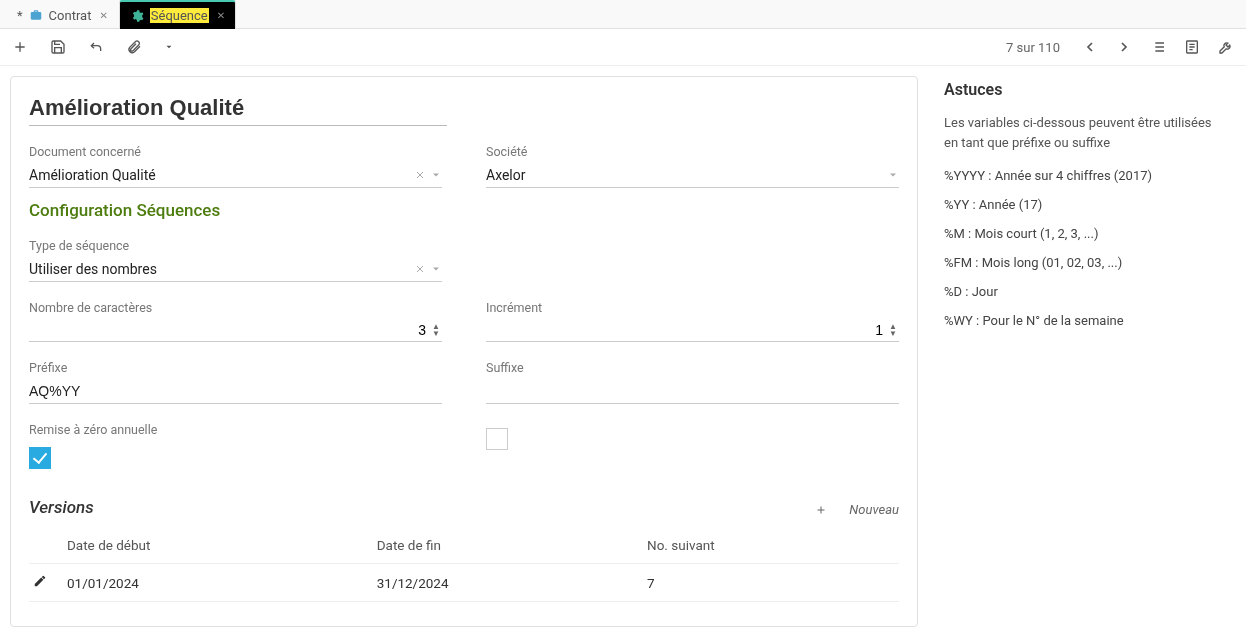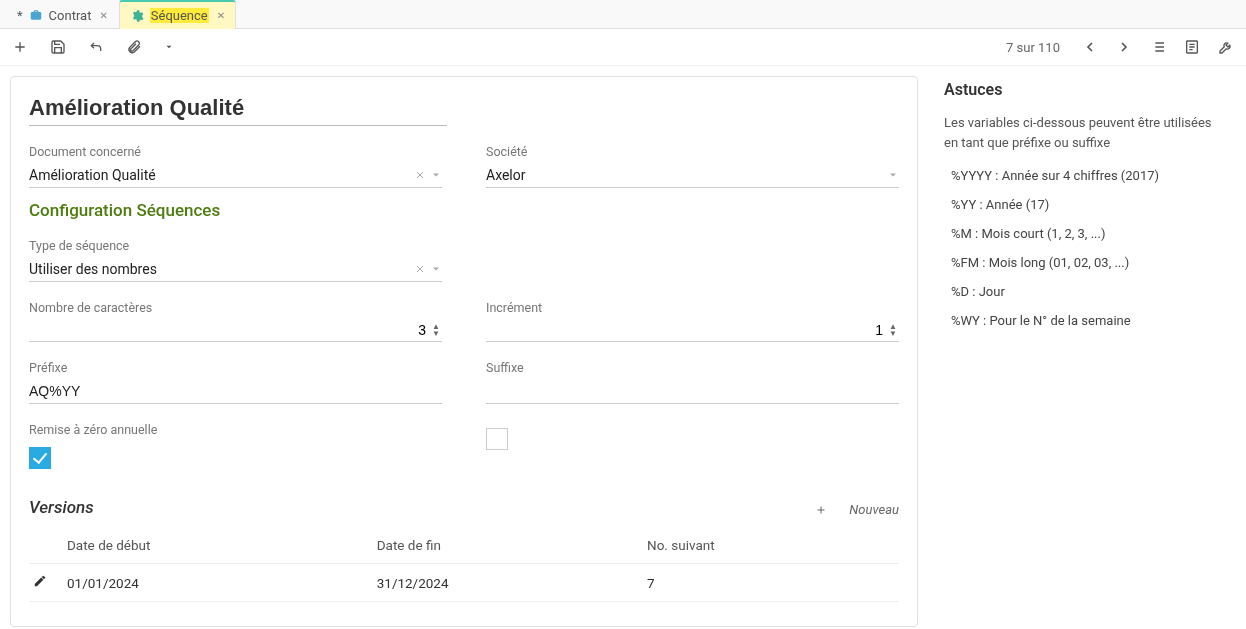--- a/index.html
+++ b/index.html
@@ -23,21 +23,21 @@
     padding: 6px 10px;
     font-size: 13px;
     color: #555;
     border: 1px solid transparent;
     border-bottom: none;
     margin-bottom: -1px;
     cursor: pointer;
     position: relative;
   }
   .tab.active {
-    background: #fef9c3;
+    background: #000000;
     border-color: #e0e0e0;
     border-top: 2px solid #48c9b0;
     border-radius: 3px 3px 0 0;
   }
   .tab .hl { background: #ffeb3b; padding: 0 1px; }
   .tab .close {
     font-size: 10px;
     color: #888;
     cursor: pointer;
     margin-left: 2px;
@@ -205,21 +205,21 @@
   }
   .side-text {
     font-size: 13px;
     color: #555;
     line-height: 1.5;
     margin-bottom: 16px;
   }
   .side-line {
     font-size: 13px;
     color: #444;
-    margin: 14px 7px;
+    margin: 14px 0;
   }
 </style>
 </head>
 <body>
 
 <div class="tabs">
   <div class="tab">
     <span>*</span>
     <span class="tab-icon">
       <svg viewBox="0 0 24 24" fill="#4aa3d1">

